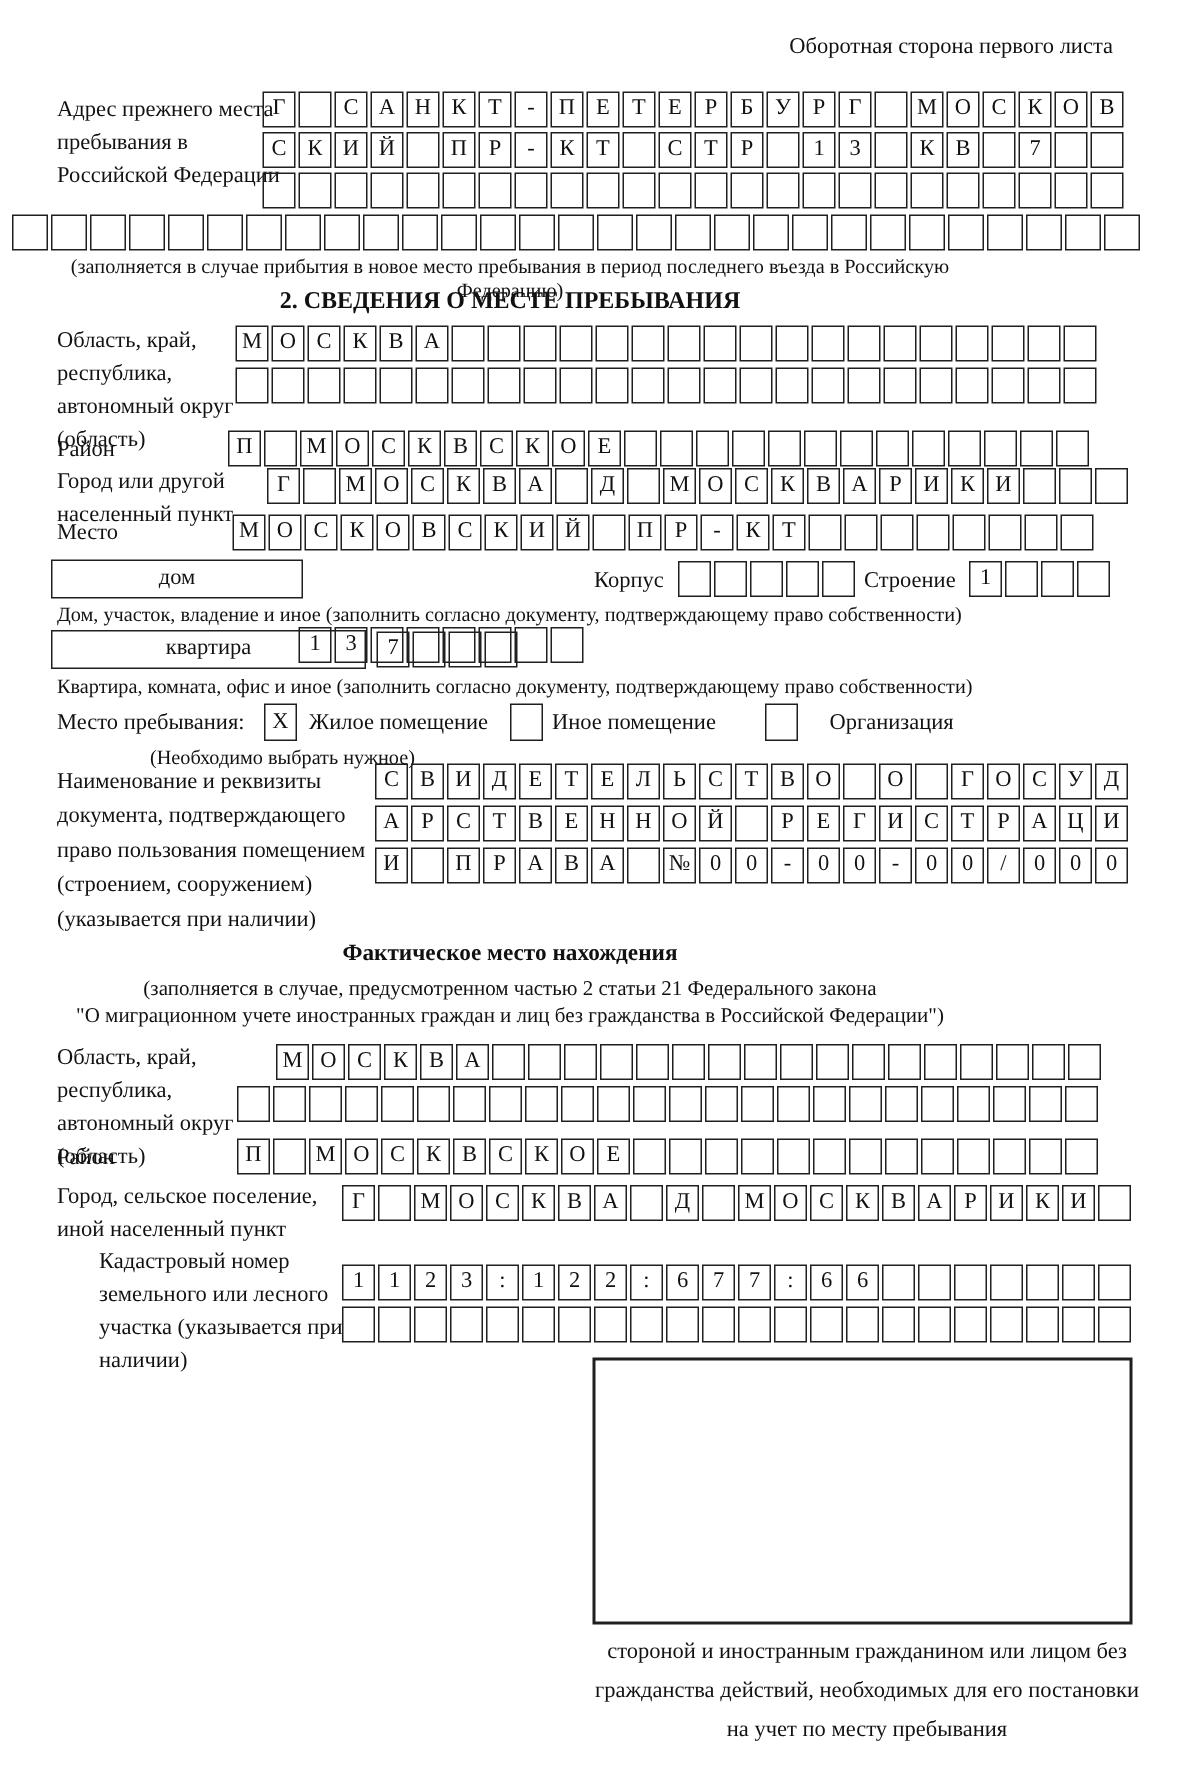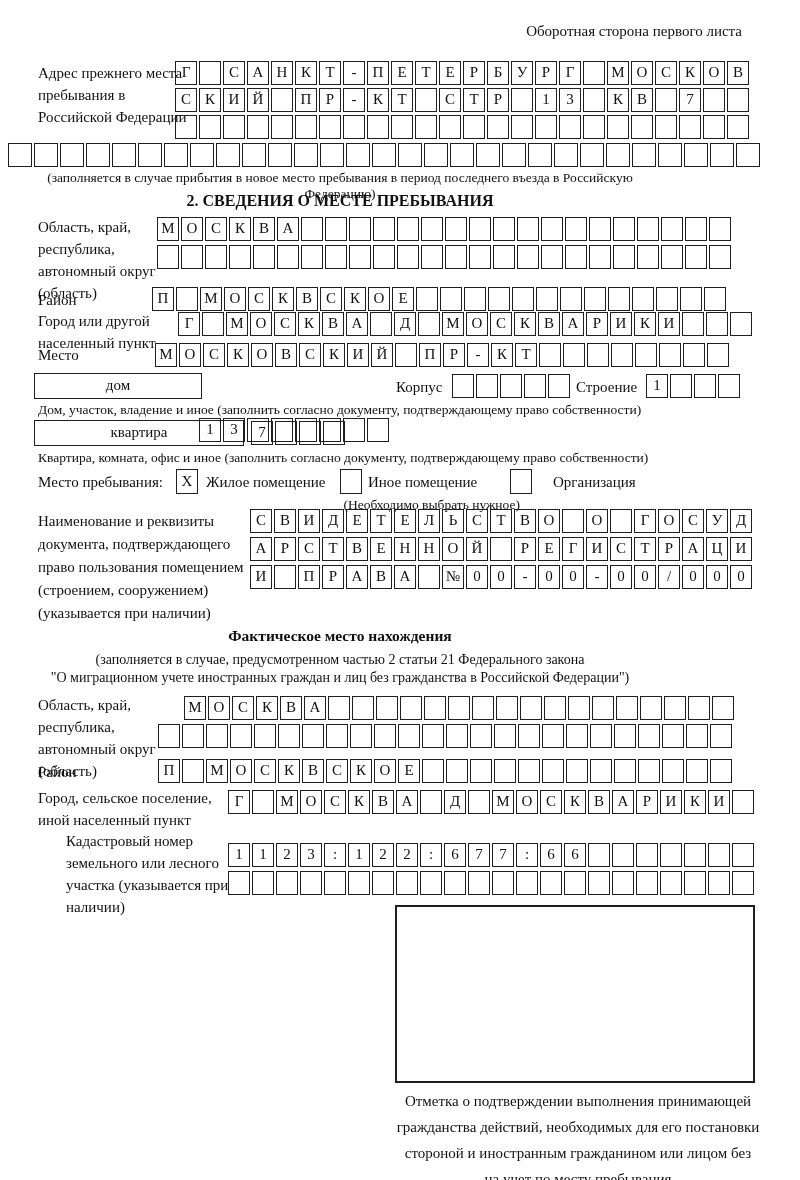--- a/index.html
+++ b/index.html
@@ -71,21 +71,21 @@
 <div class="grid" style="left:251px; top:421px;"><span class="cell">7</span><span class="cell"></span><span class="cell"></span><span class="cell"></span></div>
 <div class="abs note" style="left:38px; top:450px;">Квартира, комната, офис и иное (заполнить согласно документу, подтверждающему право собственности)</div>
 
 <div class="abs lbl" style="left:38px; top:471px;">Место пребывания:</div>
 <div class="checkbox" style="left:176px; top:469px;">X</div>
 <div class="abs lbl" style="left:206px; top:471px;">Жилое помещение</div>
 <div class="checkbox" style="left:340px; top:469px;"></div>
 <div class="abs lbl" style="left:368px; top:471px;">Иное помещение</div>
 <div class="checkbox" style="left:510px; top:469px;"></div>
 <div class="abs lbl" style="left:553px; top:471px;">Организация</div>
-<div class="abs note" style="left:100px; top:497px; width:420px; text-align:right;">(Необходимо выбрать нужное)</div>
+<div class="abs note" style="left:100px; top:497px; width:420px; text-align:left;">(Необходимо выбрать нужное)</div>
 
 <div class="abs lbl" style="left:38px; top:510px; width:212px; line-height:23px;">Наименование и реквизиты документа, подтверждающего право пользования помещением (строением, сооружением) (указывается при наличии)</div>
 <div class="grid" style="left:250px; top:509px;"><span class="cell">С</span><span class="cell">В</span><span class="cell">И</span><span class="cell">Д</span><span class="cell">Е</span><span class="cell">Т</span><span class="cell">Е</span><span class="cell">Л</span><span class="cell">Ь</span><span class="cell">С</span><span class="cell">Т</span><span class="cell">В</span><span class="cell">О</span><span class="cell"></span><span class="cell">О</span><span class="cell"></span><span class="cell">Г</span><span class="cell">О</span><span class="cell">С</span><span class="cell">У</span><span class="cell">Д</span></div>
 <div class="grid" style="left:250px; top:537px;"><span class="cell">А</span><span class="cell">Р</span><span class="cell">С</span><span class="cell">Т</span><span class="cell">В</span><span class="cell">Е</span><span class="cell">Н</span><span class="cell">Н</span><span class="cell">О</span><span class="cell">Й</span><span class="cell"></span><span class="cell">Р</span><span class="cell">Е</span><span class="cell">Г</span><span class="cell">И</span><span class="cell">С</span><span class="cell">Т</span><span class="cell">Р</span><span class="cell">А</span><span class="cell">Ц</span><span class="cell">И</span></div>
 <div class="grid" style="left:250px; top:565px;"><span class="cell">И</span><span class="cell"></span><span class="cell">П</span><span class="cell">Р</span><span class="cell">А</span><span class="cell">В</span><span class="cell">А</span><span class="cell"></span><span class="cell">№</span><span class="cell">0</span><span class="cell">0</span><span class="cell">-</span><span class="cell">0</span><span class="cell">0</span><span class="cell">-</span><span class="cell">0</span><span class="cell">0</span><span class="cell">/</span><span class="cell">0</span><span class="cell">0</span><span class="cell">0</span></div>
 
 <div class="abs bold center" style="top:627px; font-size:15.5px;">Фактическое место нахождения</div>
 <div class="abs center" style="top:652px; font-size:14px;">(заполняется в случае, предусмотренном частью 2 статьи 21 Федерального закона</div>
 <div class="abs center" style="top:670px; font-size:14px;">"О миграционном учете иностранных граждан и лиц без гражданства в Российской Федерации")</div>
 
@@ -98,17 +98,16 @@
 
 <div class="abs lbl" style="left:38px; top:787px; width:190px;">Город, сельское поселение, иной населенный пункт</div>
 <div class="grid" style="left:228px; top:790px;"><span class="cell">Г</span><span class="cell"></span><span class="cell">М</span><span class="cell">О</span><span class="cell">С</span><span class="cell">К</span><span class="cell">В</span><span class="cell">А</span><span class="cell"></span><span class="cell">Д</span><span class="cell"></span><span class="cell">М</span><span class="cell">О</span><span class="cell">С</span><span class="cell">К</span><span class="cell">В</span><span class="cell">А</span><span class="cell">Р</span><span class="cell">И</span><span class="cell">К</span><span class="cell">И</span><span class="cell"></span></div>
 
 <div class="abs lbl" style="left:38px; top:830px; width:170px;margin-left:28px;">Кадастровый номер земельного или лесного участка (указывается при наличии)</div>
 <div class="grid" style="left:228px; top:843px;"><span class="cell">1</span><span class="cell">1</span><span class="cell">2</span><span class="cell">3</span><span class="cell">:</span><span class="cell">1</span><span class="cell">2</span><span class="cell">2</span><span class="cell">:</span><span class="cell">6</span><span class="cell">7</span><span class="cell">7</span><span class="cell">:</span><span class="cell">6</span><span class="cell">6</span><span class="cell"></span><span class="cell"></span><span class="cell"></span><span class="cell"></span><span class="cell"></span><span class="cell"></span><span class="cell"></span></div>
 <div class="grid" style="left:228px; top:871px;"><span class="cell"></span><span class="cell"></span><span class="cell"></span><span class="cell"></span><span class="cell"></span><span class="cell"></span><span class="cell"></span><span class="cell"></span><span class="cell"></span><span class="cell"></span><span class="cell"></span><span class="cell"></span><span class="cell"></span><span class="cell"></span><span class="cell"></span><span class="cell"></span><span class="cell"></span><span class="cell"></span><span class="cell"></span><span class="cell"></span><span class="cell"></span><span class="cell"></span></div>
 
 <div class="stampbox" style="left:395px; top:905px; width:360px; height:178px;"></div>
 <div class="abs stampcap" style="left:383px; top:1088px; width:390px;">
-  <div>Отметка о подтверждении выполнения принимающей</div>
+  <div>стороной и иностранным гражданином или лицом без</div>
   <div>гражданства действий, необходимых для его постановки</div>
-  <div>стороной и иностранным гражданином или лицом без</div>
   <div>на учет по месту пребывания</div>
 </div>
 
 </body></html>

